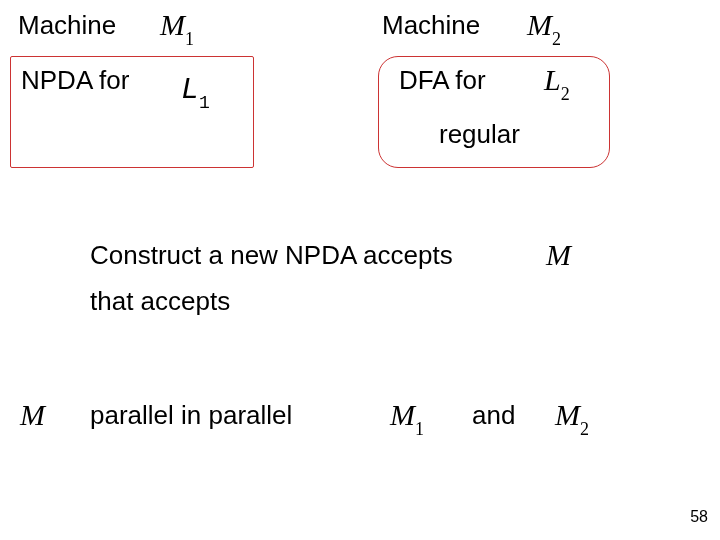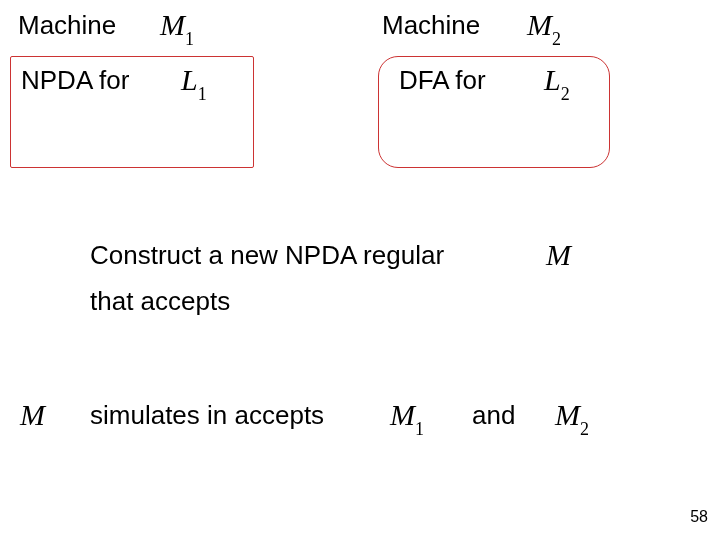--- a/index.html
+++ b/index.html
@@ -59,39 +59,40 @@
     <span>M</span><span class="mathsub">1</span>
   </div>
 
   <div class="text" style="left:382px; top:10px;">Machine</div>
   <div class="text math" style="left:527px; top:8px;">
     <span>M</span><span class="mathsub">2</span>
   </div>
 
   <div class="box" style="left:10px; top:56px; width:242px; height:110px;">
     <div class="text" style="left:10px; top:8px;">NPDA  for</div>
-    <div class="text math" style="left:170px; top:6px;">
+    <div class="text math" style="left:170px; top:16px;font-family:Liberation Mono, monospace;">
       <span>L</span><span class="mathsub">1</span>
     </div>
   </div>
 
   <div class="box" style="left:378px; top:56px; width:230px; height:110px;border-radius:20px;">
     <div class="text" style="left:20px; top:8px;">DFA  for</div>
     <div class="text math" style="left:165px; top:6px;">
       <span>L</span><span class="mathsub">2</span>
     </div>
+    <div class="text" style="left:60px; top:62px;">regular</div>
   </div>
 
-  <div class="text" style="left:90px; top:240px;">Construct a new NPDA regular</div>
+  <div class="text" style="left:90px; top:240px;">Construct a new NPDA accepts</div>
   <div class="text math" style="left:546px; top:238px;">M</div>
 
   <div class="text" style="left:90px; top:286px;text-align:right;">that accepts</div>
 
   <div class="text math" style="left:20px; top:398px;">M</div>
-  <div class="text" style="left:90px; top:400px;">simulates in accepts</div>
+  <div class="text" style="left:90px; top:400px;">parallel in parallel</div>
   <div class="text math" style="left:390px; top:398px;">
     <span>M</span><span class="mathsub">1</span>
   </div>
   <div class="text" style="left:472px; top:400px;">and</div>
   <div class="text math" style="left:555px; top:398px;">
     <span>M</span><span class="mathsub">2</span>
   </div>
 
   <div class="pagenum">58</div>
 

